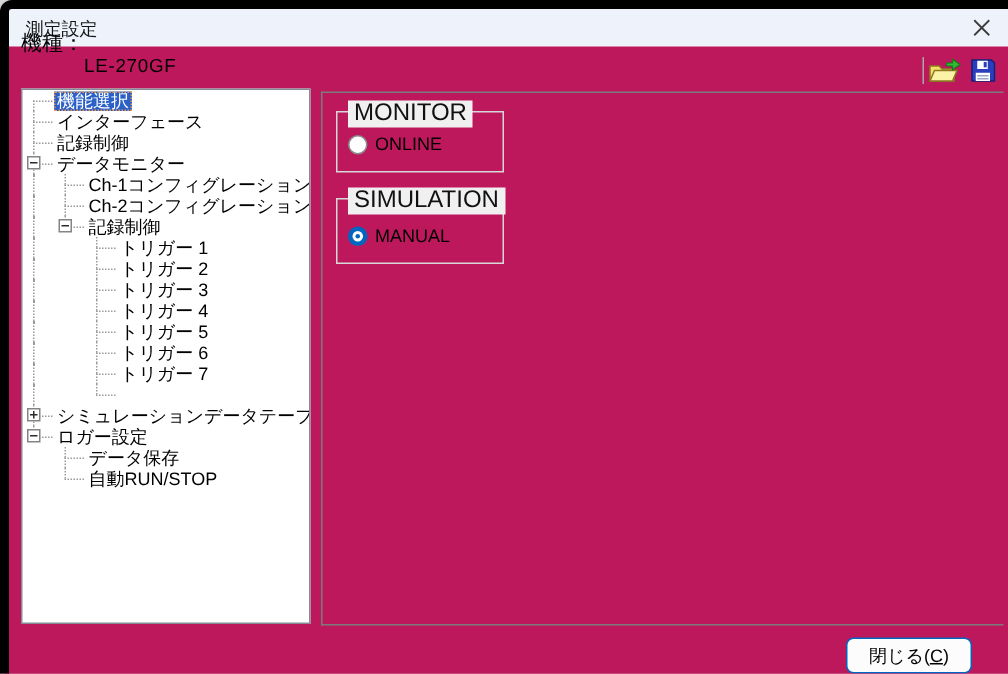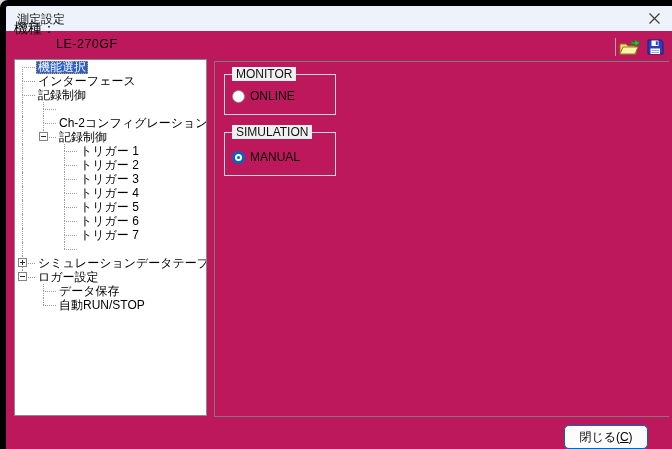--- a/index.html
+++ b/index.html
@@ -32,21 +32,21 @@
   .expander{position:absolute;left:3px;top:2px;width:9px;height:9px;background:#fff;
             border:1px solid #848484;box-sizing:border-box}
   .expander .eh{position:absolute;left:1px;right:1px;top:3px;height:1px;background:#2b2b2b}
   .expander .ev{position:absolute;top:1px;bottom:1px;left:3px;width:1px;background:#2b2b2b}
   .tlabel{font-size:12px;line-height:13px;padding:0 2px;color:#000}
   .tlabel.selected{background:#2a60c8;color:#fff;outline:1px dotted #e89850;outline-offset:-1px}
   
   .content-frame{position:absolute;left:208px;top:55px;width:455px;height:356px;
                  border:1px solid #7b7b7b;border-right:none;box-sizing:border-box}
   .group{position:absolute;border:1px solid #d8d8d8}
-  .glabel{position:absolute;top:-8px;left:7px;background:#f0f0f0;padding:0 4px;font-size:12px;color:#111;white-space:nowrap}
+  .glabel{position:absolute;top:-8px;left:7px;background:#f0f0f0;padding:0 4px;font-size:16px;color:#111;white-space:nowrap}
   .group-monitor{left:218px;top:68px;width:110px;height:39px}
   .group-simulation{left:218px;top:126px;width:110px;height:42px}
   .radio-row{position:absolute;display:flex;align-items:center;gap:5px}
   .row-online{left:226px;top:83px}
   .row-manual{left:226px;top:144px}
   .radio{width:13px;height:13px;border:1px solid #8a8a8a;border-radius:50%;background:#fff;
          box-sizing:border-box;flex:none;position:relative}
   .radio.checked{border:none;background:#0067c0}
   .radio.checked::before{content:"";position:absolute;left:3px;top:3px;right:3px;bottom:3px;
                          background:#fff;border-radius:50%}
@@ -116,27 +116,39 @@
       <div class="tree-row">
         <span class="gutter">
           <i class="vtop"></i>
           <i class="vbot"></i>
           <i class="hstub"></i>
         </span>
         <span class="tlabel">記録制御</span>
       </div>
       <div class="tree-row">
         <span class="gutter">
-          <i class="vfull"></i>
-        </span>
-        <span class="gutter">
-          <i class="vtop"></i>
-          <i class="vbot"></i>
-          <i class="hstub"></i>
-        </span>
+          <i class="vtop"></i>
+          <i class="vbot"></i>
+          <i class="hstub"></i>
+          <span class="expander">
+            <i class="eh"></i>
+          </span>
+        </span>
+        <span class="tlabel">データモニター</span>
+      </div>
+      <div class="tree-row">
+        <span class="gutter">
+          <i class="vfull"></i>
+        </span>
+        <span class="gutter">
+          <i class="vtop"></i>
+          <i class="vbot"></i>
+          <i class="hstub"></i>
+        </span>
+        <span class="tlabel">Ch-1コンフィグレーション</span>
       </div>
       <div class="tree-row">
         <span class="gutter">
           <i class="vfull"></i>
         </span>
         <span class="gutter">
           <i class="vtop"></i>
           <i class="vbot"></i>
           <i class="hstub"></i>
         </span>

